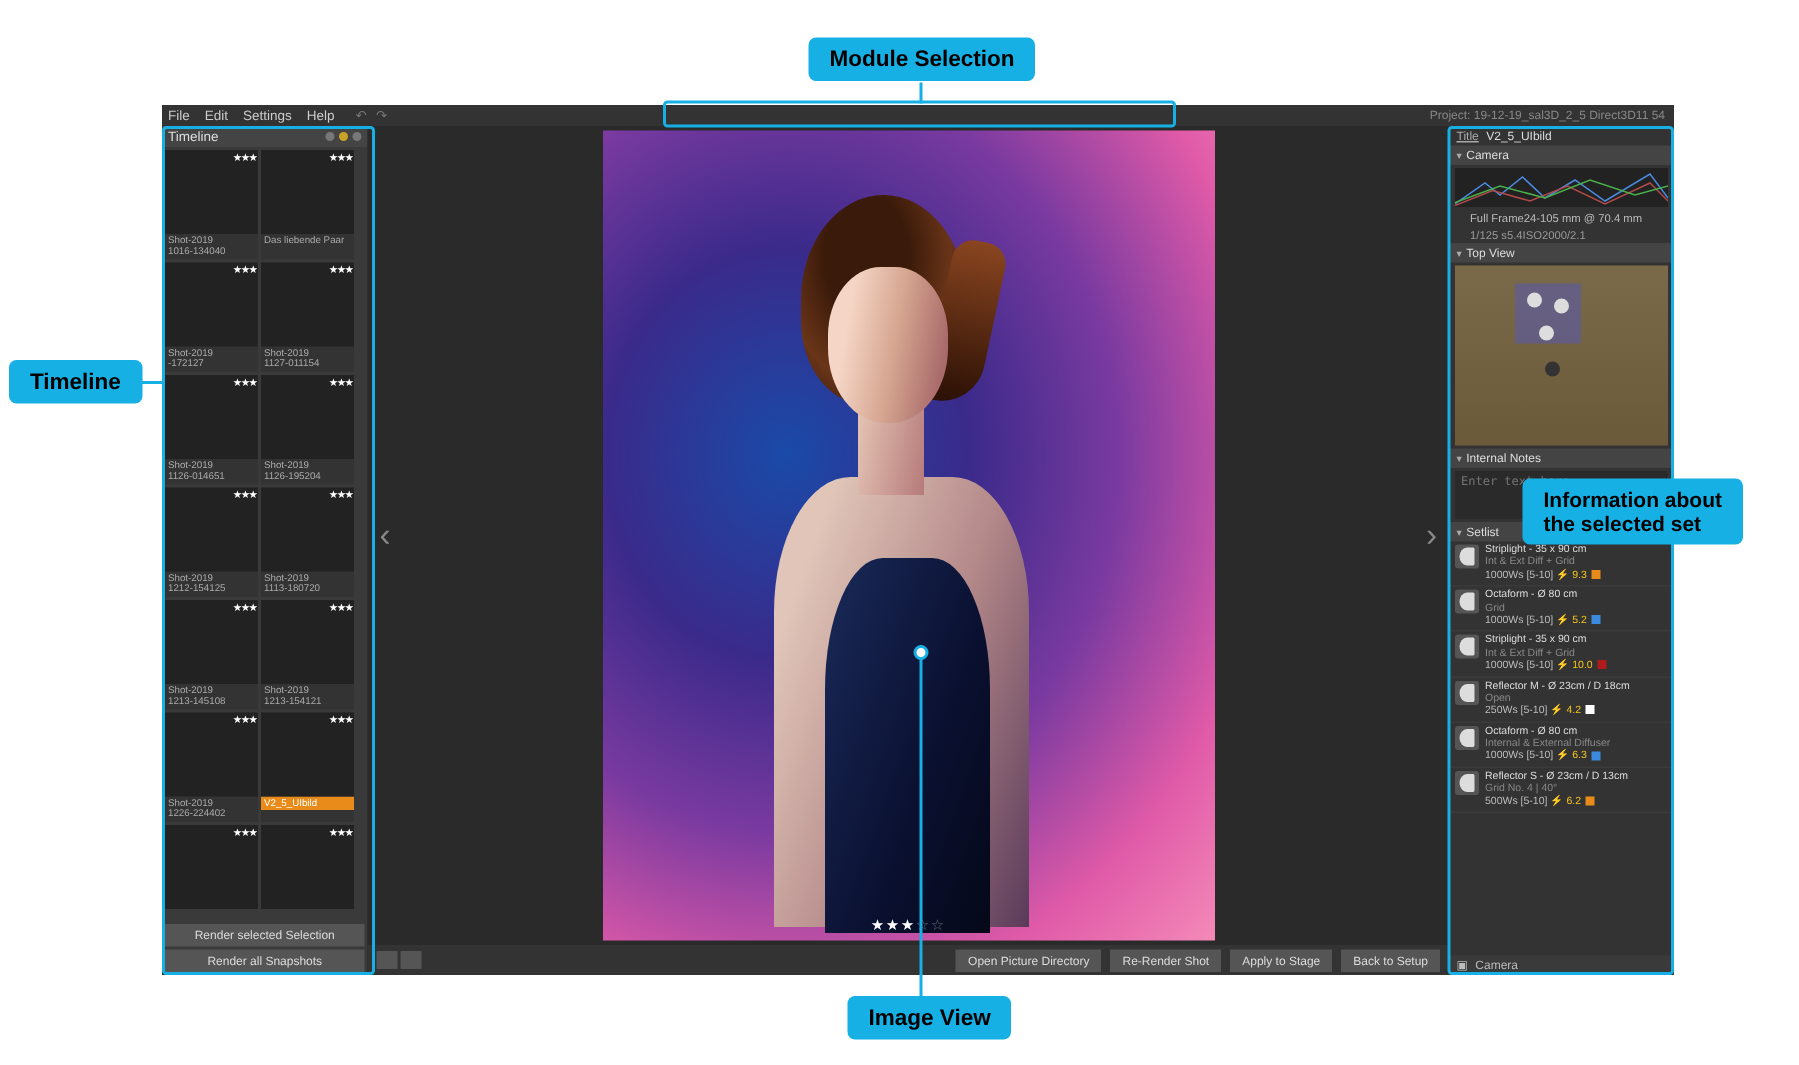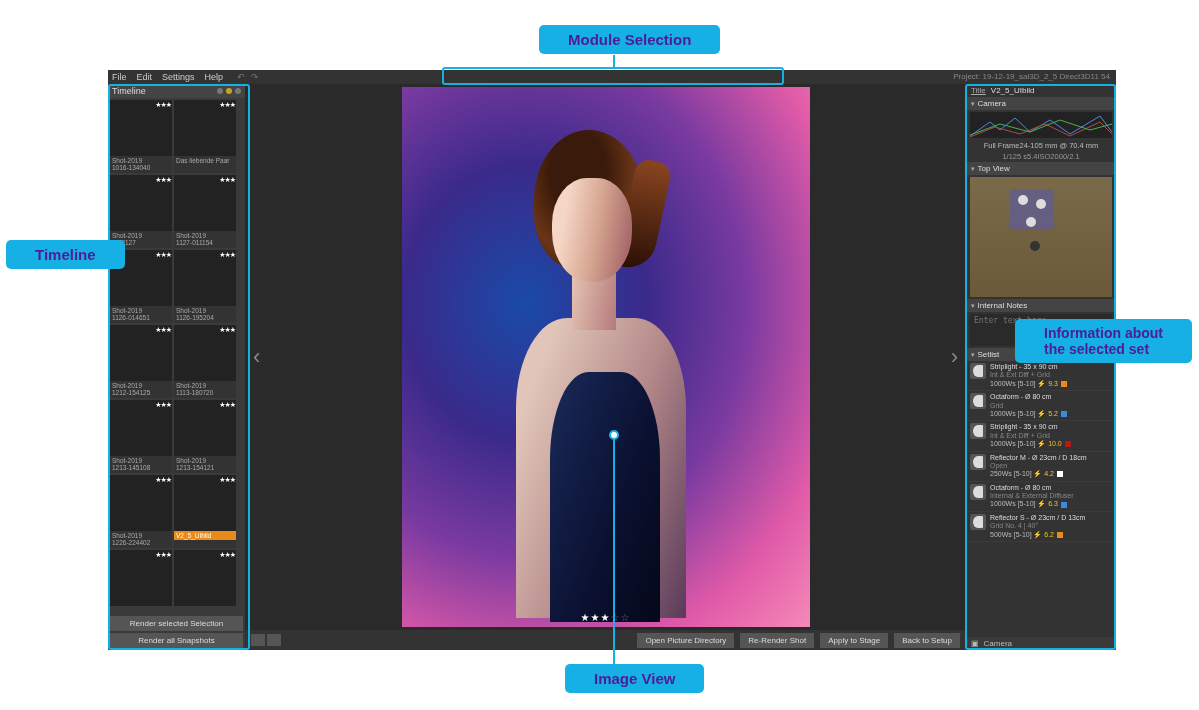--- a/index.html
+++ b/index.html
@@ -119,44 +119,44 @@
 .spacer { flex:1; }
 .footer-btn { background:#555; color:#ddd; border:none; font-size:8px; padding:3px 8px; cursor:pointer; }
 
 .infopanel { width:150px; background:#333; display:flex; flex-direction:column; overflow:hidden; }
 .inf-row { display:flex; align-items:center; padding:2px 5px; gap:5px; font-size:8px; color:#bbb; }
 .inf-label { color:#aaa;text-decoration:underline; }
 .inf-val { color:#ddd; }
 .section-head { background:#444; padding:2px 5px; font-size:8px; color:#ddd; display:flex; align-items:center; gap:3px; }
 .section-head::before { content:"▾"; font-size:7px; color:#aaa; }
 .histogram { height:26px; margin:2px 4px; position:relative; background:#222; }
-.cam-stats { display:flex; justify-content:center; padding:1px 3px; font-size:7.5px; color:#bbb; }
+.cam-stats { display:flex; justify-content:flex-start; padding:1px 3px; font-size:7.5px; color:#bbb;margin-left:11px; }
 .cam-stats.row2 { color:#999; }
 .topview { height:120px; margin:2px 4px; background:linear-gradient(#7a6a4a,#6a5a3a); position:relative; }
 .topview .softbox { position:absolute; width:44px; height:40px; background:rgba(90,90,170,.6); left:40px; top:12px; }
 .topview .icon { position:absolute; width:10px; height:10px; background:#ddd; border-radius:50%; }
 .notes-input { margin:2px 4px; background:#2a2a2a; border:none; color:#777; font-size:8px; padding:2px 4px; width:calc(100% - 8px); height:32px; resize:none; }
 .setlist { flex:1; overflow:hidden; }
 .setitem { display:flex; gap:4px; padding:2px 4px; border-bottom:1px solid #3a3a3a; }
 .setitem .ic { width:16px; height:16px; background:#555; border-radius:2px; position:relative; flex-shrink:0; }
 .setitem .ic::after { content:""; position:absolute; inset:2px 3px; background:#ddd; border-radius:50% 10% 10% 50%; }
 .setitem .txt { flex:1; font-size:7px; line-height:1.2; color:#bbb; }
 .setitem .name { color:#ddd; }
 .setitem .sub { color:#888; }
 .setitem .pw .g { color:#8ac926; }
 .setitem .pw .y { color:#f5c518; }
 .setitem .sw { display:inline-block; width:6px; height:6px; margin-left:3px; vertical-align:middle; }
 
 .callout {
   position:absolute;
   background:#16b0e4;
-  color:#4c1d95;
+  color:#000000;
   font-size:14px;
   font-weight:600;
-  padding:6px 29px;
+  padding:6px 14px;
   border-radius:5px;
   z-index:30;
   white-space:nowrap;
 }
 .callout.big { font-size:15px; }
 .leader { position:absolute; background:#16b0e4; z-index:25; }
 .highlight-border { position:absolute; border:2px solid #16b0e4; border-radius:3px; z-index:20; pointer-events:none; }
 
 .tg1{background:linear-gradient(135deg,#2a4a6a,#0a1a2a);} 
 .tg2{background:linear-gradient(#3a2a1a,#0a0505);} 

